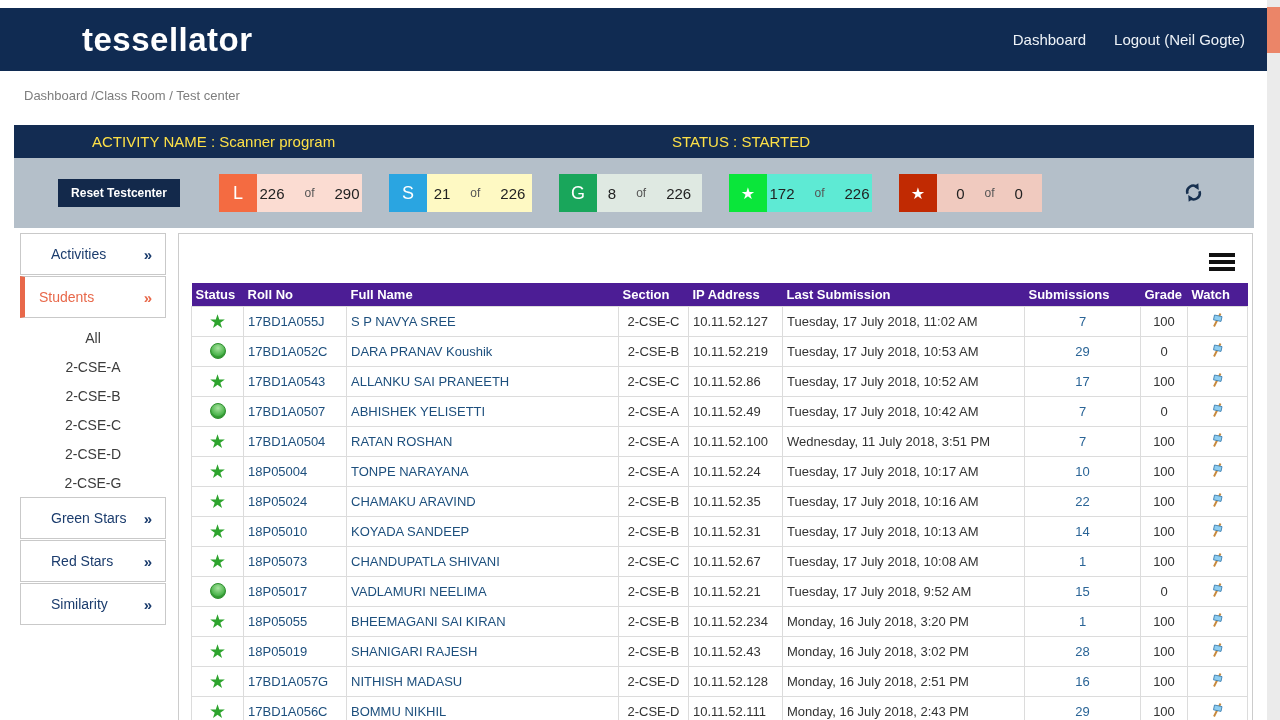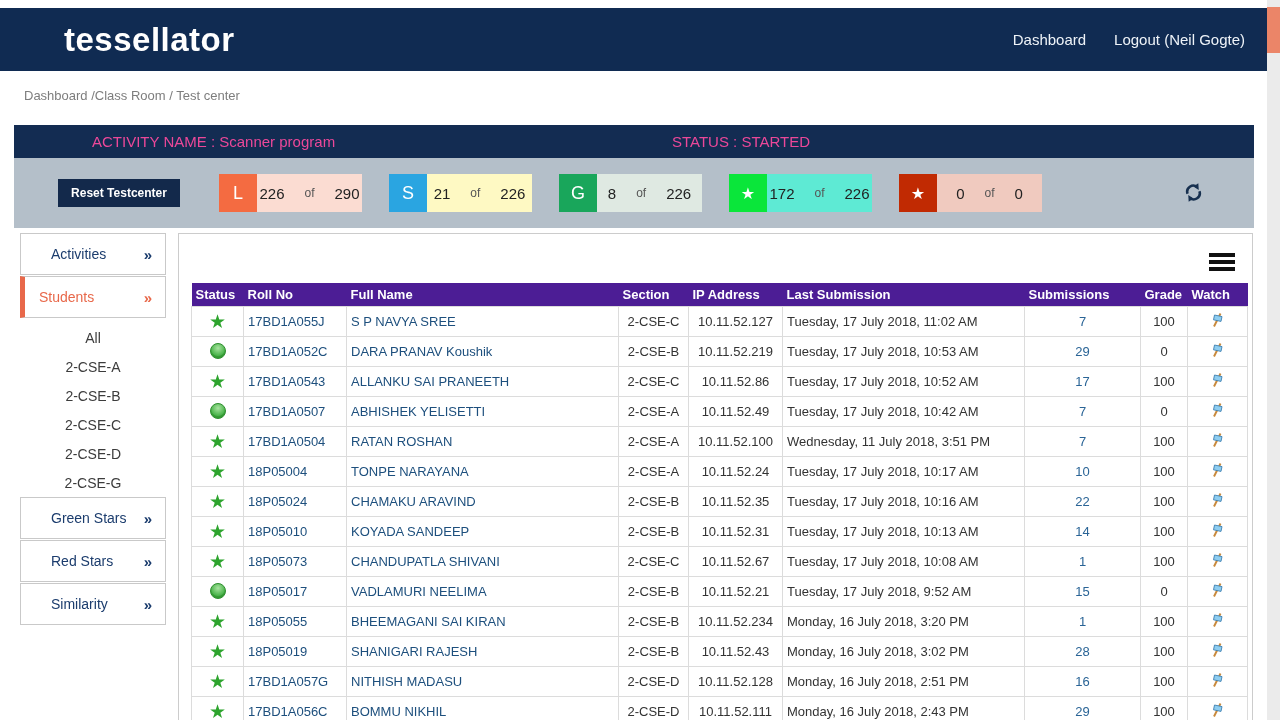--- a/index.html
+++ b/index.html
@@ -3,30 +3,30 @@
 <meta charset="utf-8">
 <style>
   * { margin:0; padding:0; box-sizing:border-box; }
   html,body { background:#fff; }
   body { font-family:"Liberation Sans", sans-serif; }
   #app { position:relative; width:1280px; height:720px; overflow:hidden; background:#fff; }
 
   
   .navbar { position:absolute; top:8px; left:0; width:1267px; height:63px; background:#102b52;
             display:flex; align-items:center; justify-content:space-between; }
-  .brand { color:#fff; font-size:33px; font-weight:bold; margin-left:64px; letter-spacing:.5px; }
+  .brand { color:#fff; font-size:33px; font-weight:bold; margin-left:82px; letter-spacing:.5px; }
   .nav-links { display:flex; gap:28px; margin-right:22px; }
   .nav-links a { color:#eef3f8; font-size:15px; text-decoration:none; cursor:pointer; }
 
   
   .breadcrumb { position:absolute; top:88px; left:24px; font-size:13px; color:#7d7d7d; }
 
   
   .activity-bar { position:absolute; top:125px; left:14px; width:1240px; height:33px; background:#132c52;
-                  color:#ec4899; font-size:15px; display:flex; align-items:center; }
+                  color:#fde047; font-size:15px; display:flex; align-items:center; }
   .activity-bar .act-name { padding-left:78px; width:50%; }
   .activity-bar .act-status { padding-left:38px; }
 
   
   .stats-bar { position:absolute; top:158px; left:14px; width:1240px; height:70px; background:#b4bfc9;
                display:flex; align-items:center; }
   .reset-btn { margin-left:44px; width:122px; height:28px; background:#13294b; color:#fff;
                font-size:12px; font-weight:bold; border:none; cursor:pointer; font-family:inherit; }
   .badges { display:flex; margin-left:39px; gap:27px; }
   .badge { display:flex; height:38px; cursor:pointer; }
@@ -61,21 +61,21 @@
   table.students { border-collapse:collapse; margin:49px 0 0 12px; table-layout:fixed; width:1056px;
                    font-size:13px; }
   table.students th { background:#4c1d95; color:#fff; font-weight:bold; height:23px;
                       padding:2px 4px; text-align:left; }
   table.students td { border:1px solid #dcdcdc; height:30px; padding:2px 4px; color:#333;
                       overflow:hidden; white-space:nowrap; }
   .c-status { width:52px; }
   .c-roll   { width:103px; }
   .c-name   { width:272px; }
   .c-section{ width:70px;  text-align:center; }
-  .c-ip     { width:94px;  text-align:center; }
+  .c-ip     { width:94px;  }
   .c-date   { width:242px; }
   .c-subs   { width:116px; text-align:center; }
   .c-grade  { width:47px;  text-align:center; }
   .c-watch  { width:60px;  text-align:center; }
   th.c-status, th.c-roll, th.c-name, th.c-date { text-align:left; }
   th.c-section, th.c-subs, th.c-grade, th.c-watch { text-align:center; }
   th.c-ip { text-align:center; }
   td.c-status { text-align:center; }
   td a { text-decoration:none; cursor:pointer;margin-top:28px; }
   td.c-roll a, td.c-name a { color:#1d4f7d; }

